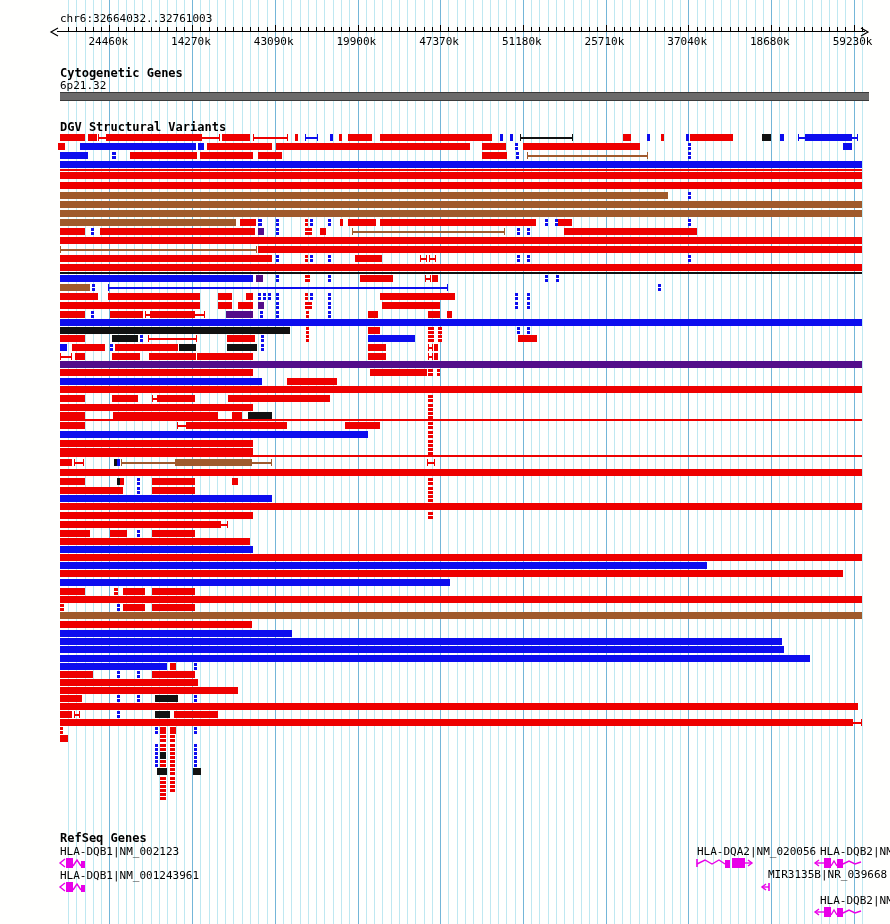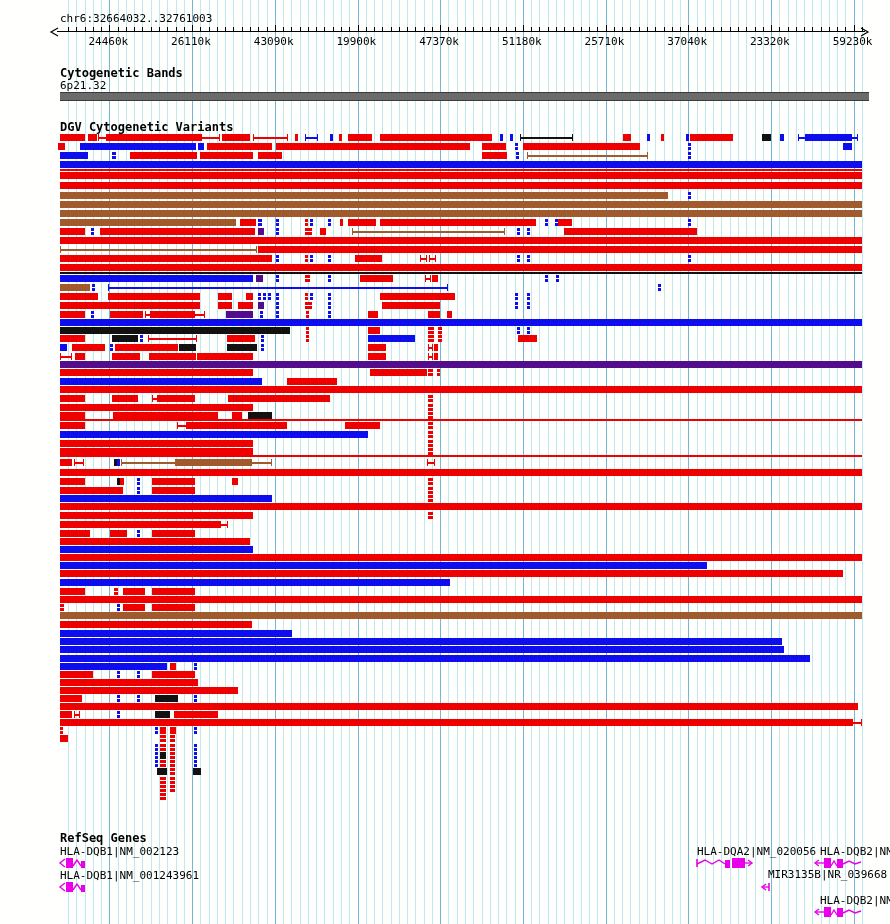--- a/index.html
+++ b/index.html
@@ -221,36 +221,36 @@
       <div class="tick" style="left: 795.8px; top: 27px; height: 5px;"></div>
       <div class="tick" style="left: 804.1px; top: 27px; height: 5px;"></div>
       <div class="tick" style="left: 812.4px; top: 27px; height: 5px;"></div>
       <div class="tick" style="left: 820.6px; top: 27px; height: 5px;"></div>
       <div class="tick" style="left: 828.9px; top: 27px; height: 5px;"></div>
       <div class="tick" style="left: 837.2px; top: 27px; height: 5px;"></div>
       <div class="tick" style="left: 845.4px; top: 27px; height: 5px;"></div>
       <div class="tick" style="left: 853.7px; top: 25px; height: 7px;"></div>
       <div class="tick" style="left: 862px; top: 27px; height: 5px;"></div>
       <div class="txt small" style="left: 88.4px; top: 35px;">24460k</div>
-      <div class="txt small" style="left: 171.1px; top: 35px;">26110k</div>
+      <div class="txt small" style="left: 171.1px; top: 35px;">14270k</div>
       <div class="txt small" style="left: 253.8px; top: 35px;">43090k</div>
       <div class="txt small" style="left: 336.5px; top: 35px;">19900k</div>
       <div class="txt small" style="left: 419.2px; top: 35px;">47370k</div>
       <div class="txt small" style="left: 501.9px; top: 35px;">51180k</div>
       <div class="txt small" style="left: 584.6px; top: 35px;">25710k</div>
       <div class="txt small" style="left: 667.3px; top: 35px;">37040k</div>
-      <div class="txt small" style="left: 750px; top: 35px;">23320k</div>
+      <div class="txt small" style="left: 750px; top: 35px;">18680k</div>
       <div class="txt small" style="left: 832.7px; top: 35px;">59230k</div>
     </div>
 
-  <div class="txt title" style="left:60px;top:66px;">Cytogenetic Bands</div>
+  <div class="txt title" style="left:60px;top:66px;">Cytogenetic Genes</div>
   <div class="txt small" style="left:60px;top:79px;">6p21.32</div>
   <div id="cytoband-bar" class="seg" style="left: 60px; top: 92px; width: 809px; height: 9px; background: rgb(107, 107, 107); border-top: 1px solid rgb(58, 58, 58); border-bottom: 1px solid rgb(58, 58, 58); box-sizing: border-box;"></div>
 
-  <div class="txt title" style="left:60px;top:120px;">DGV Cytogenetic Variants</div>
+  <div class="txt title" style="left:60px;top:120px;">DGV Structural Variants</div>
   <div id="dgv-track">
       <div class="seg" style="left: 60px; top: 134px; width: 25px; height: 7px; background: rgb(238, 0, 0);"></div>
       <div class="seg" style="left: 88px; top: 134px; width: 9px; height: 7px; background: rgb(238, 0, 0);"></div>
       <div class="wl-line" style="left: 98px; top: 136.5px; width: 122px; background: rgb(238, 0, 0);"></div>
       <div class="wl-cap" style="left: 98px; top: 134px; height: 7px; background: rgb(238, 0, 0);"></div>
       <div class="wl-cap" style="left: 219px; top: 134px; height: 7px; background: rgb(238, 0, 0);"></div>
       <div class="seg" style="left: 106px; top: 134px; width: 96px; height: 7px; background: rgb(238, 0, 0);"></div>
       <div class="seg" style="left: 222px; top: 134px; width: 28px; height: 7px; background: rgb(238, 0, 0);"></div>
       <div class="wl-line" style="left: 253px; top: 136.5px; width: 35px; background: rgb(238, 0, 0);"></div>
       <div class="wl-cap" style="left: 253px; top: 134px; height: 7px; background: rgb(238, 0, 0);"></div>

